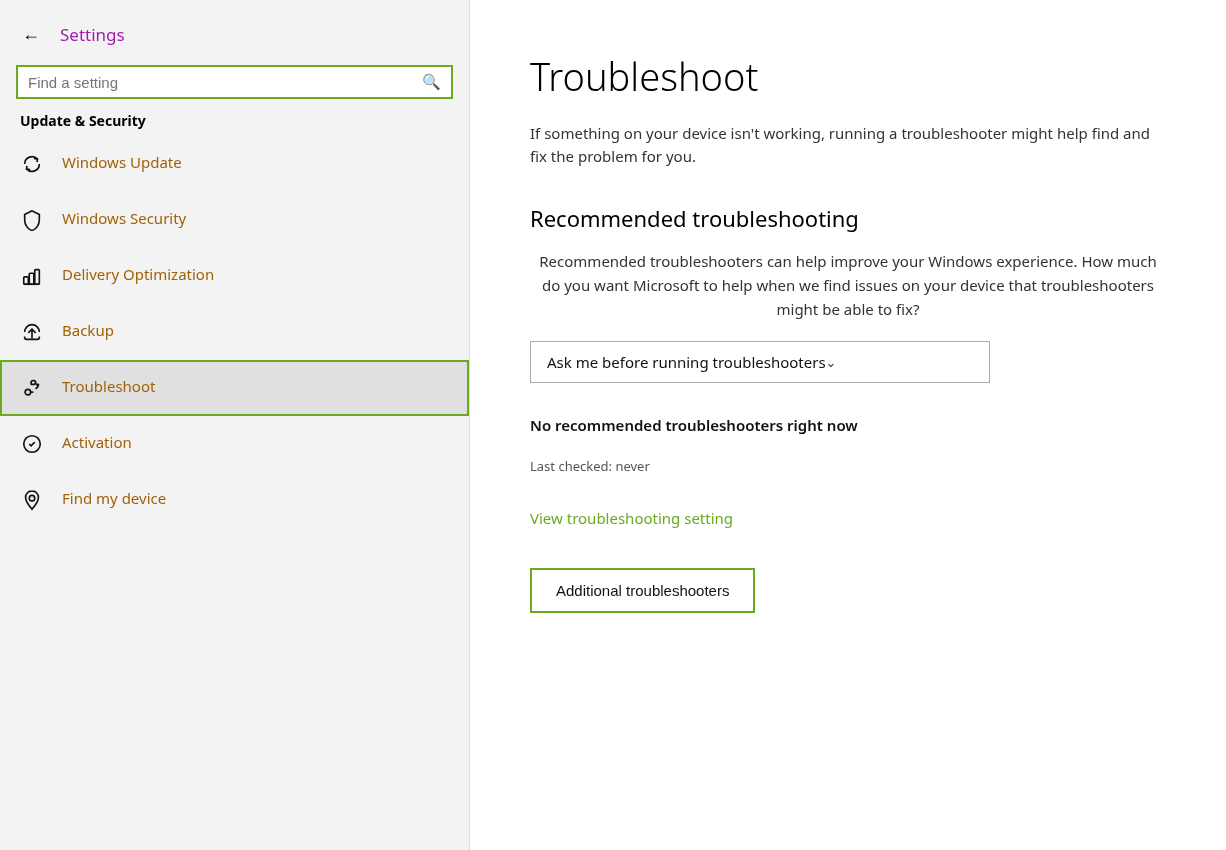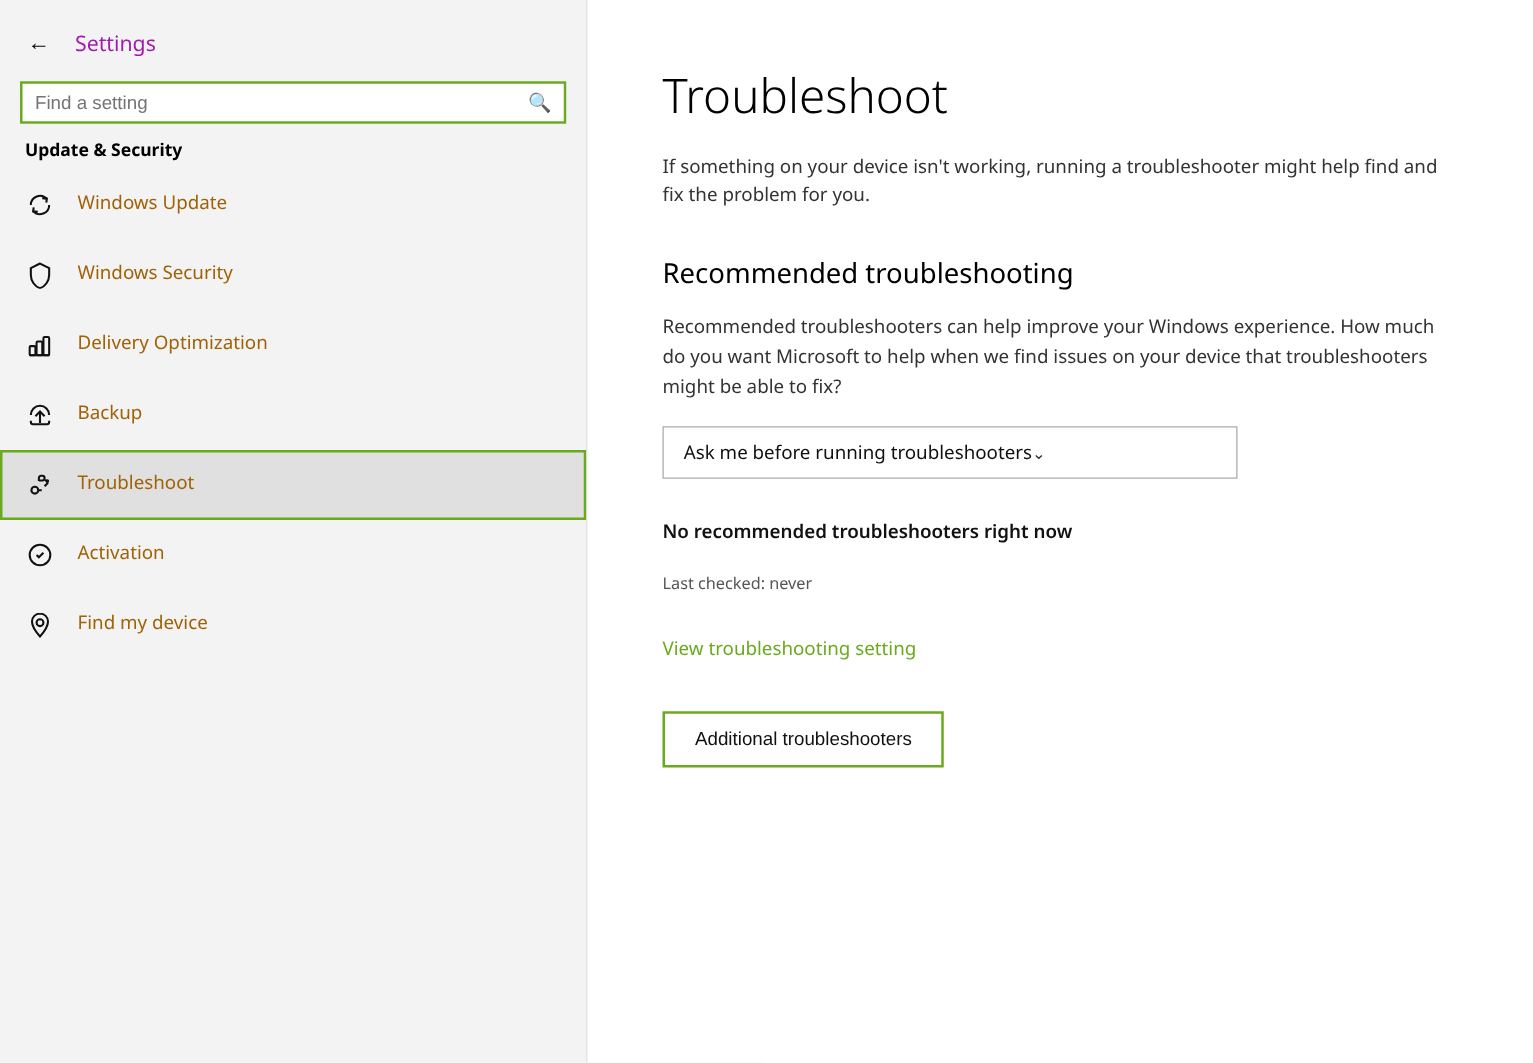--- a/index.html
+++ b/index.html
@@ -139,20 +139,21 @@
       color: #000;
       margin-bottom: 16px;
     }
 
     .section-desc {
       font-size: 15px;
       color: #333;
       line-height: 1.6;
       margin-bottom: 20px;
       max-width: 700px;
+      text-align: center;
     }
 
     .dropdown-select {
       display: flex;
       align-items: center;
       justify-content: flex-start;
       border: 1px solid #aaa;
       background: #fff;
       padding: 10px 16px;
       width: 460px;

